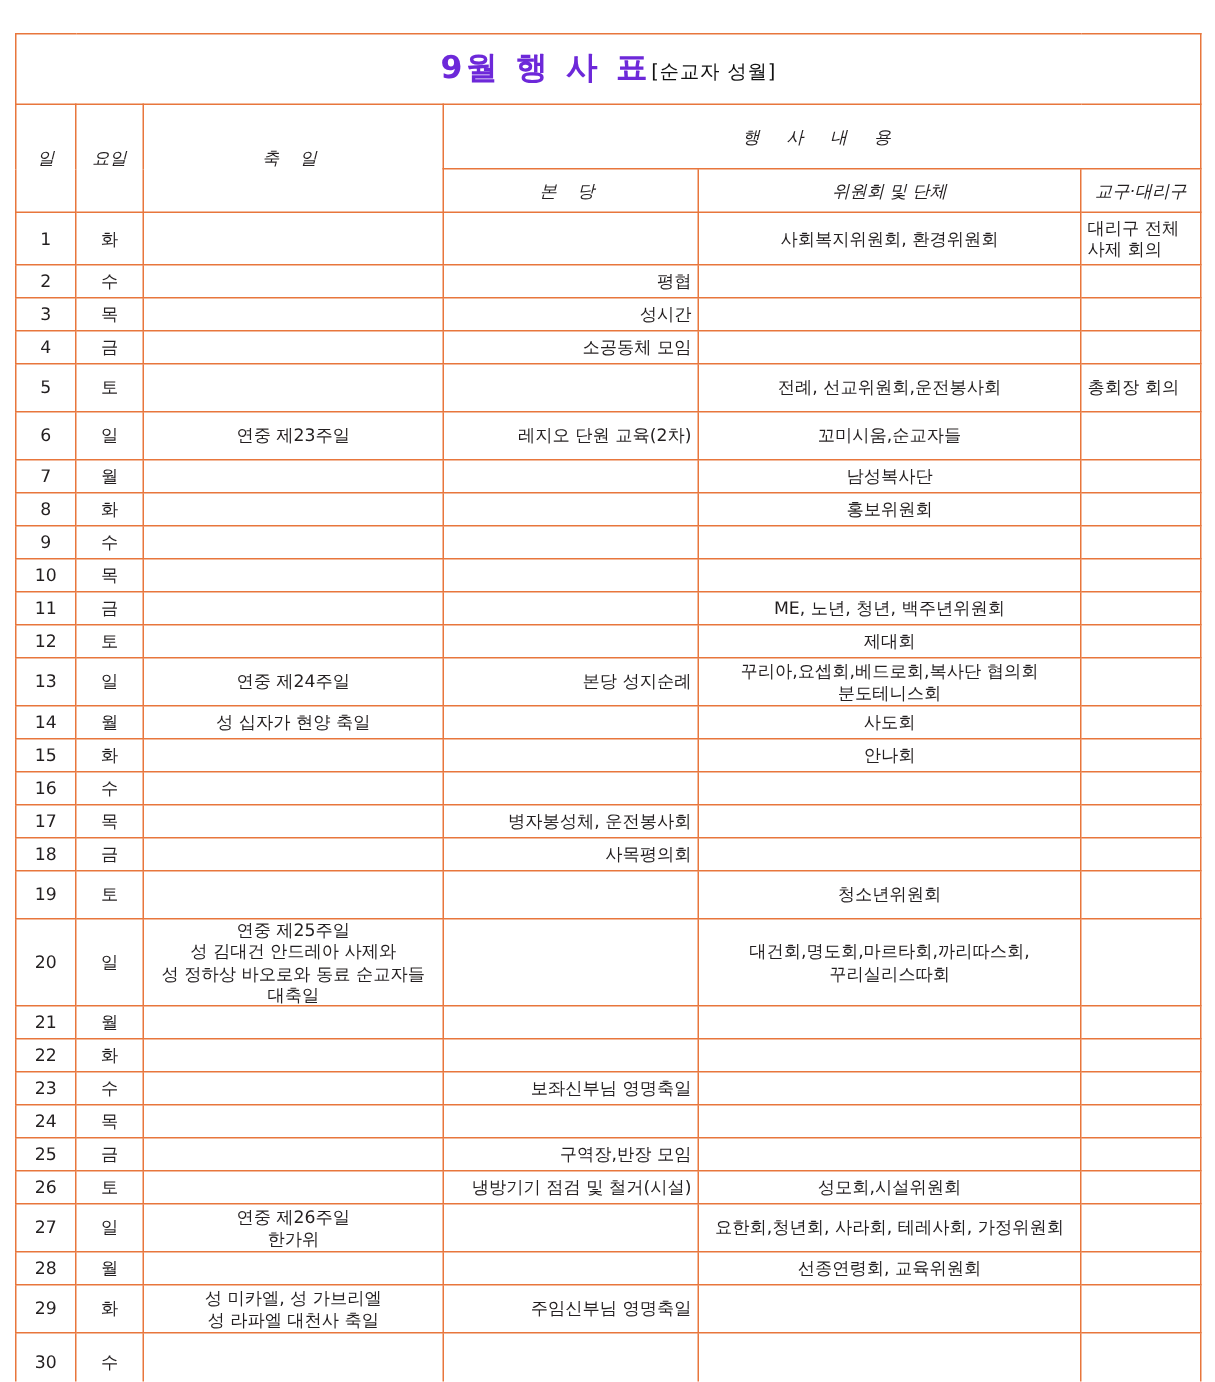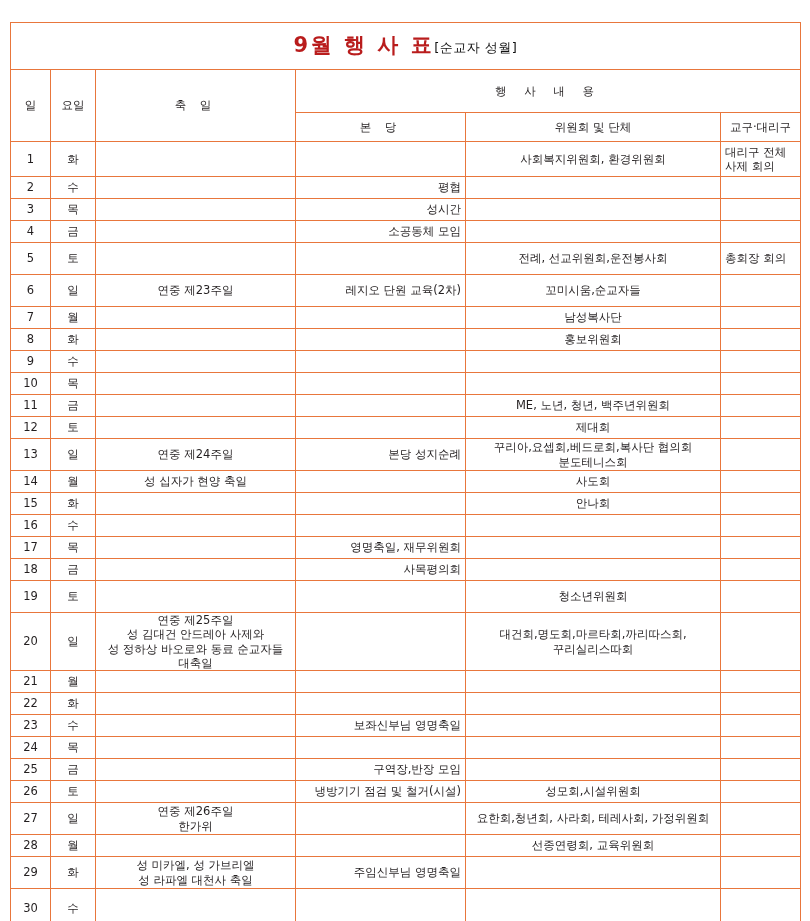--- a/index.html
+++ b/index.html
@@ -46,35 +46,36 @@
   
   .title-cell {
     height: 46px;
     text-align: center;
     padding: 0 !important;
   }
   .title-main {
     font-size: 21px;
     font-weight: bold;
     letter-spacing: 2.5px;
-    color: #b91c1c;
+    color: #6d28d9;
   }
   .title-sub {
     font-size: 13px;
     font-weight: normal;
     letter-spacing: 0.5px;
     color: #111111;
     margin-left: 0;
   }
 
   
   .hdr {
     text-align: center;
     font-size: 12.5px;
     color: #231f20;
+    font-style: italic;
   }
   .hdr-spaced {
     letter-spacing: 5px;
     padding-left: 5px;
   }
   .hdr-spaced-wide {
     letter-spacing: 7px;
     padding-left: 7px;
   }
   .h-row1 td { height: 42px; }
@@ -384,21 +385,21 @@
         </tr>
         <tr class="r-h1">
           <td class="c-day">
             <span class="nl">17</span>
           </td>
           <td class="c-dow">
             <span class="nl">목</span>
           </td>
           <td class="c-feast empty"></td>
           <td class="c-parish">
-            <span class="nl">영명축일, 재무위원회</span>
+            <span class="nl">병자봉성체, 운전봉사회</span>
           </td>
           <td class="c-comm empty"></td>
           <td class="c-dio empty"></td>
         </tr>
         <tr class="r-h1">
           <td class="c-day">
             <span class="nl">18</span>
           </td>
           <td class="c-dow">
             <span class="nl">금</span>

